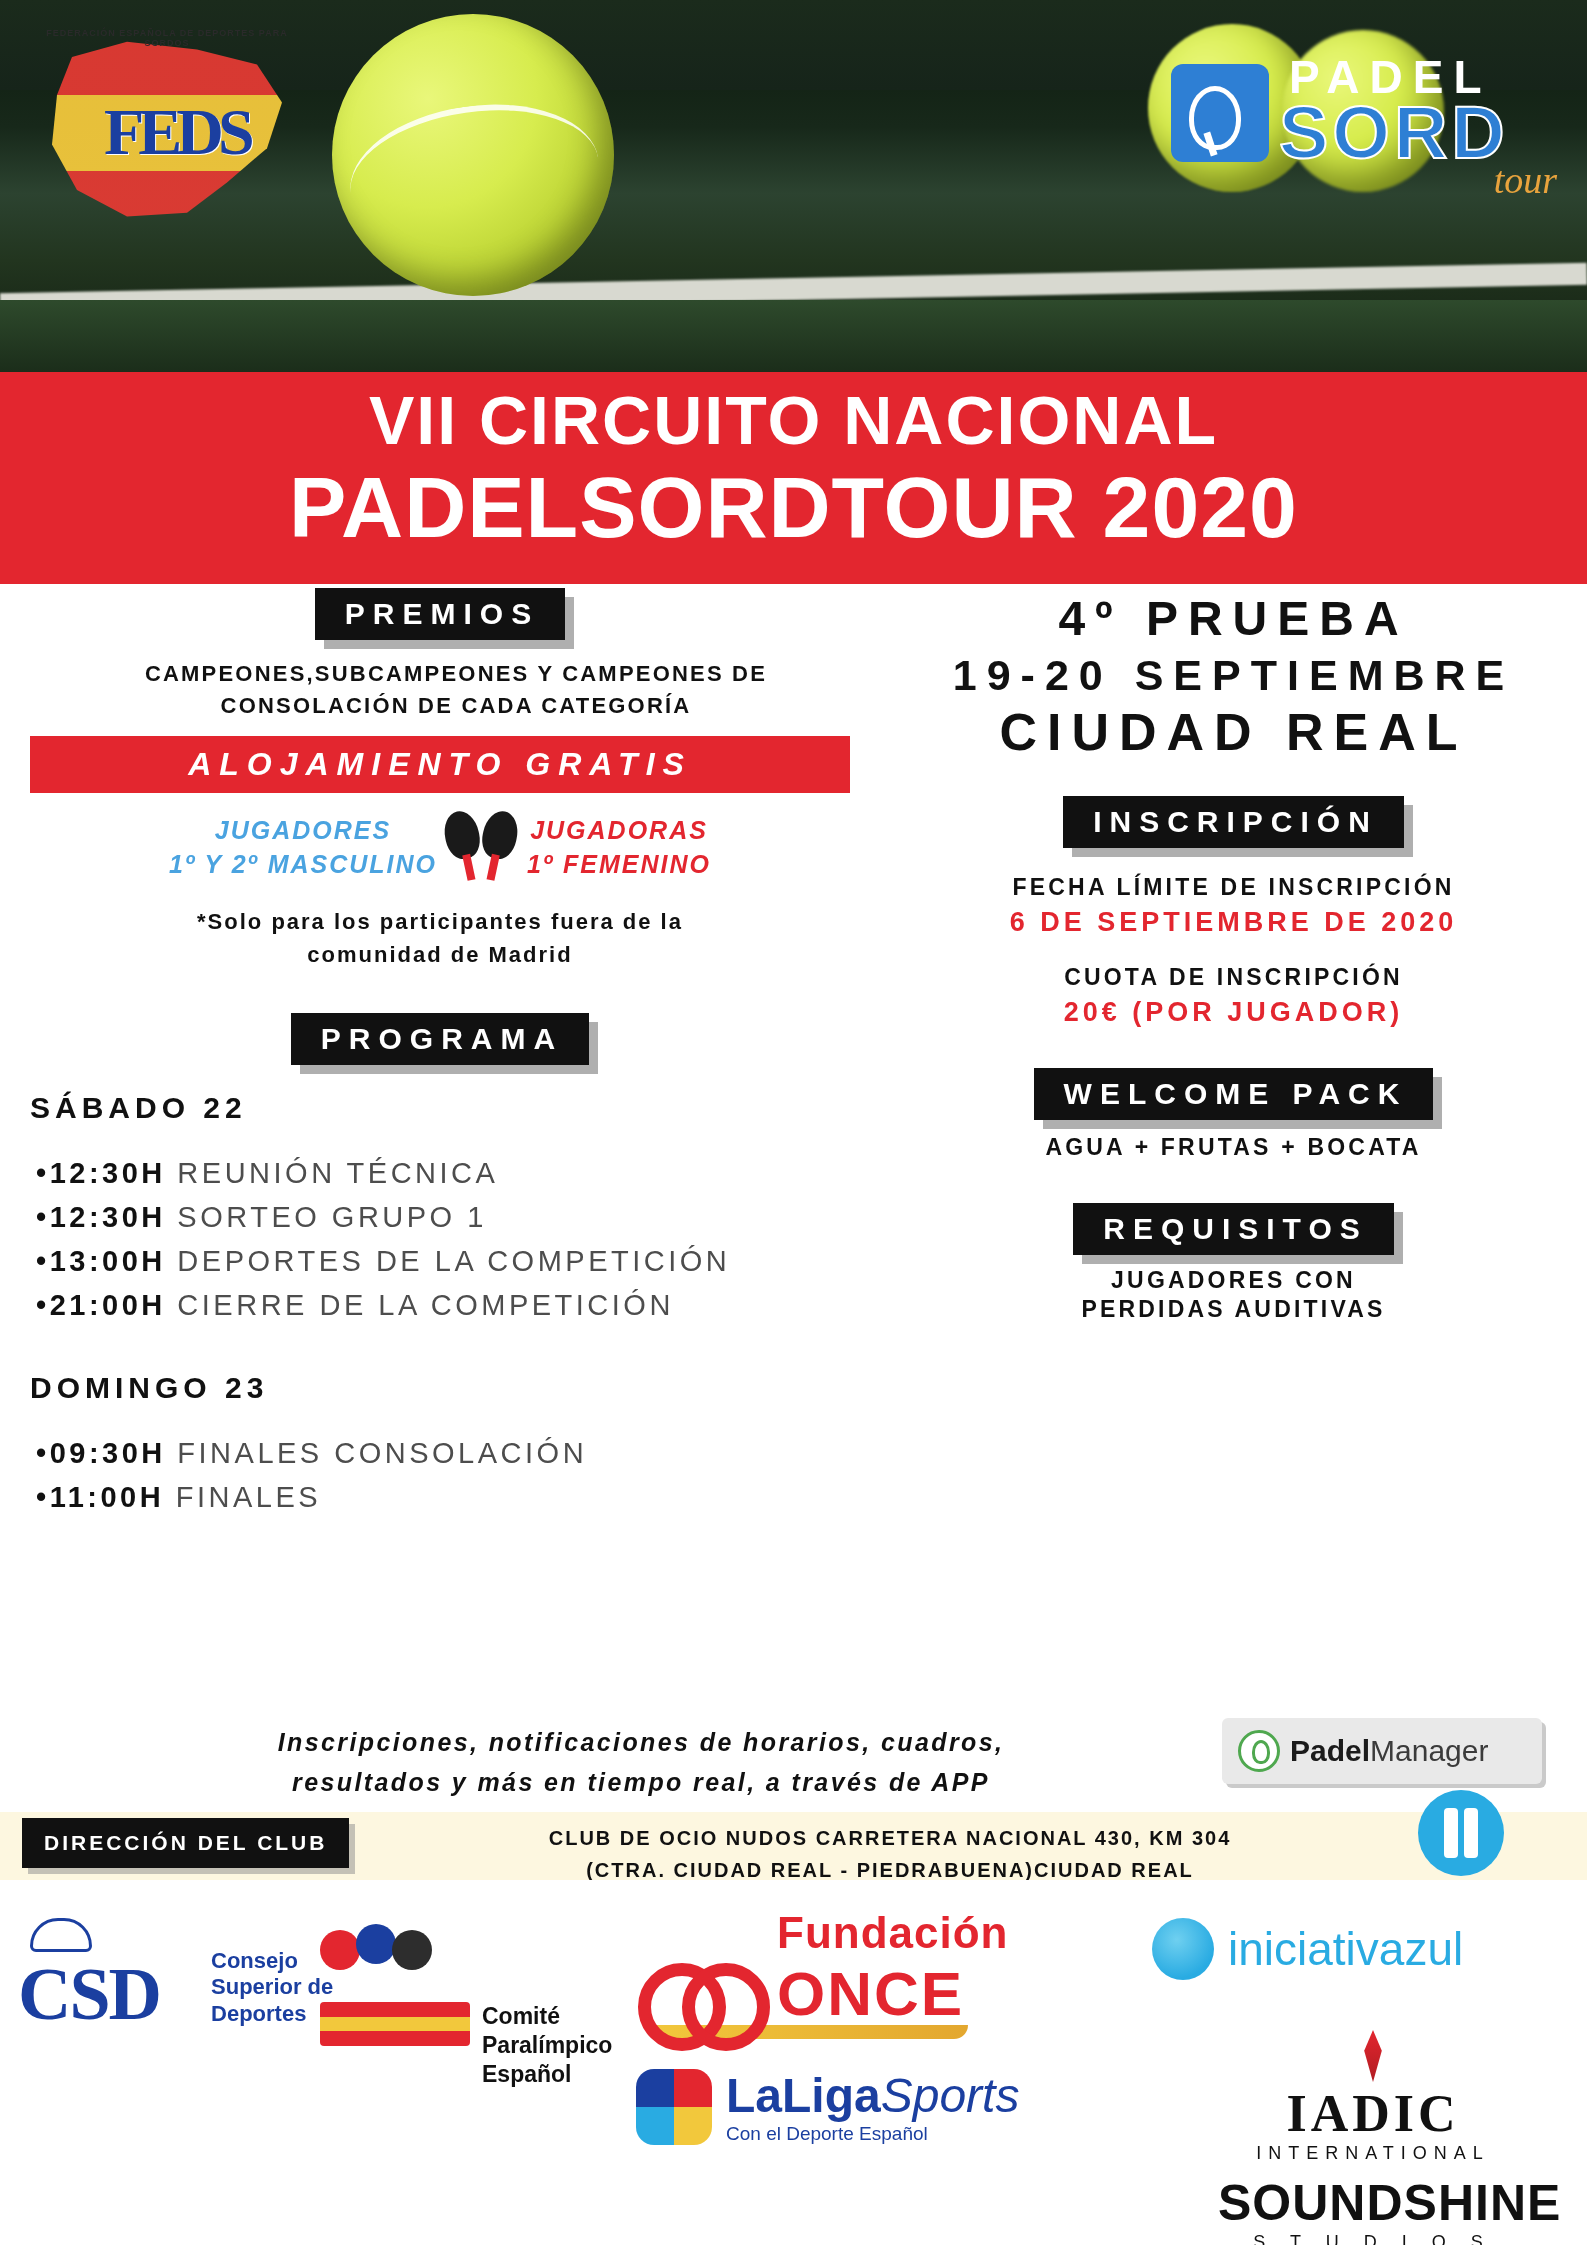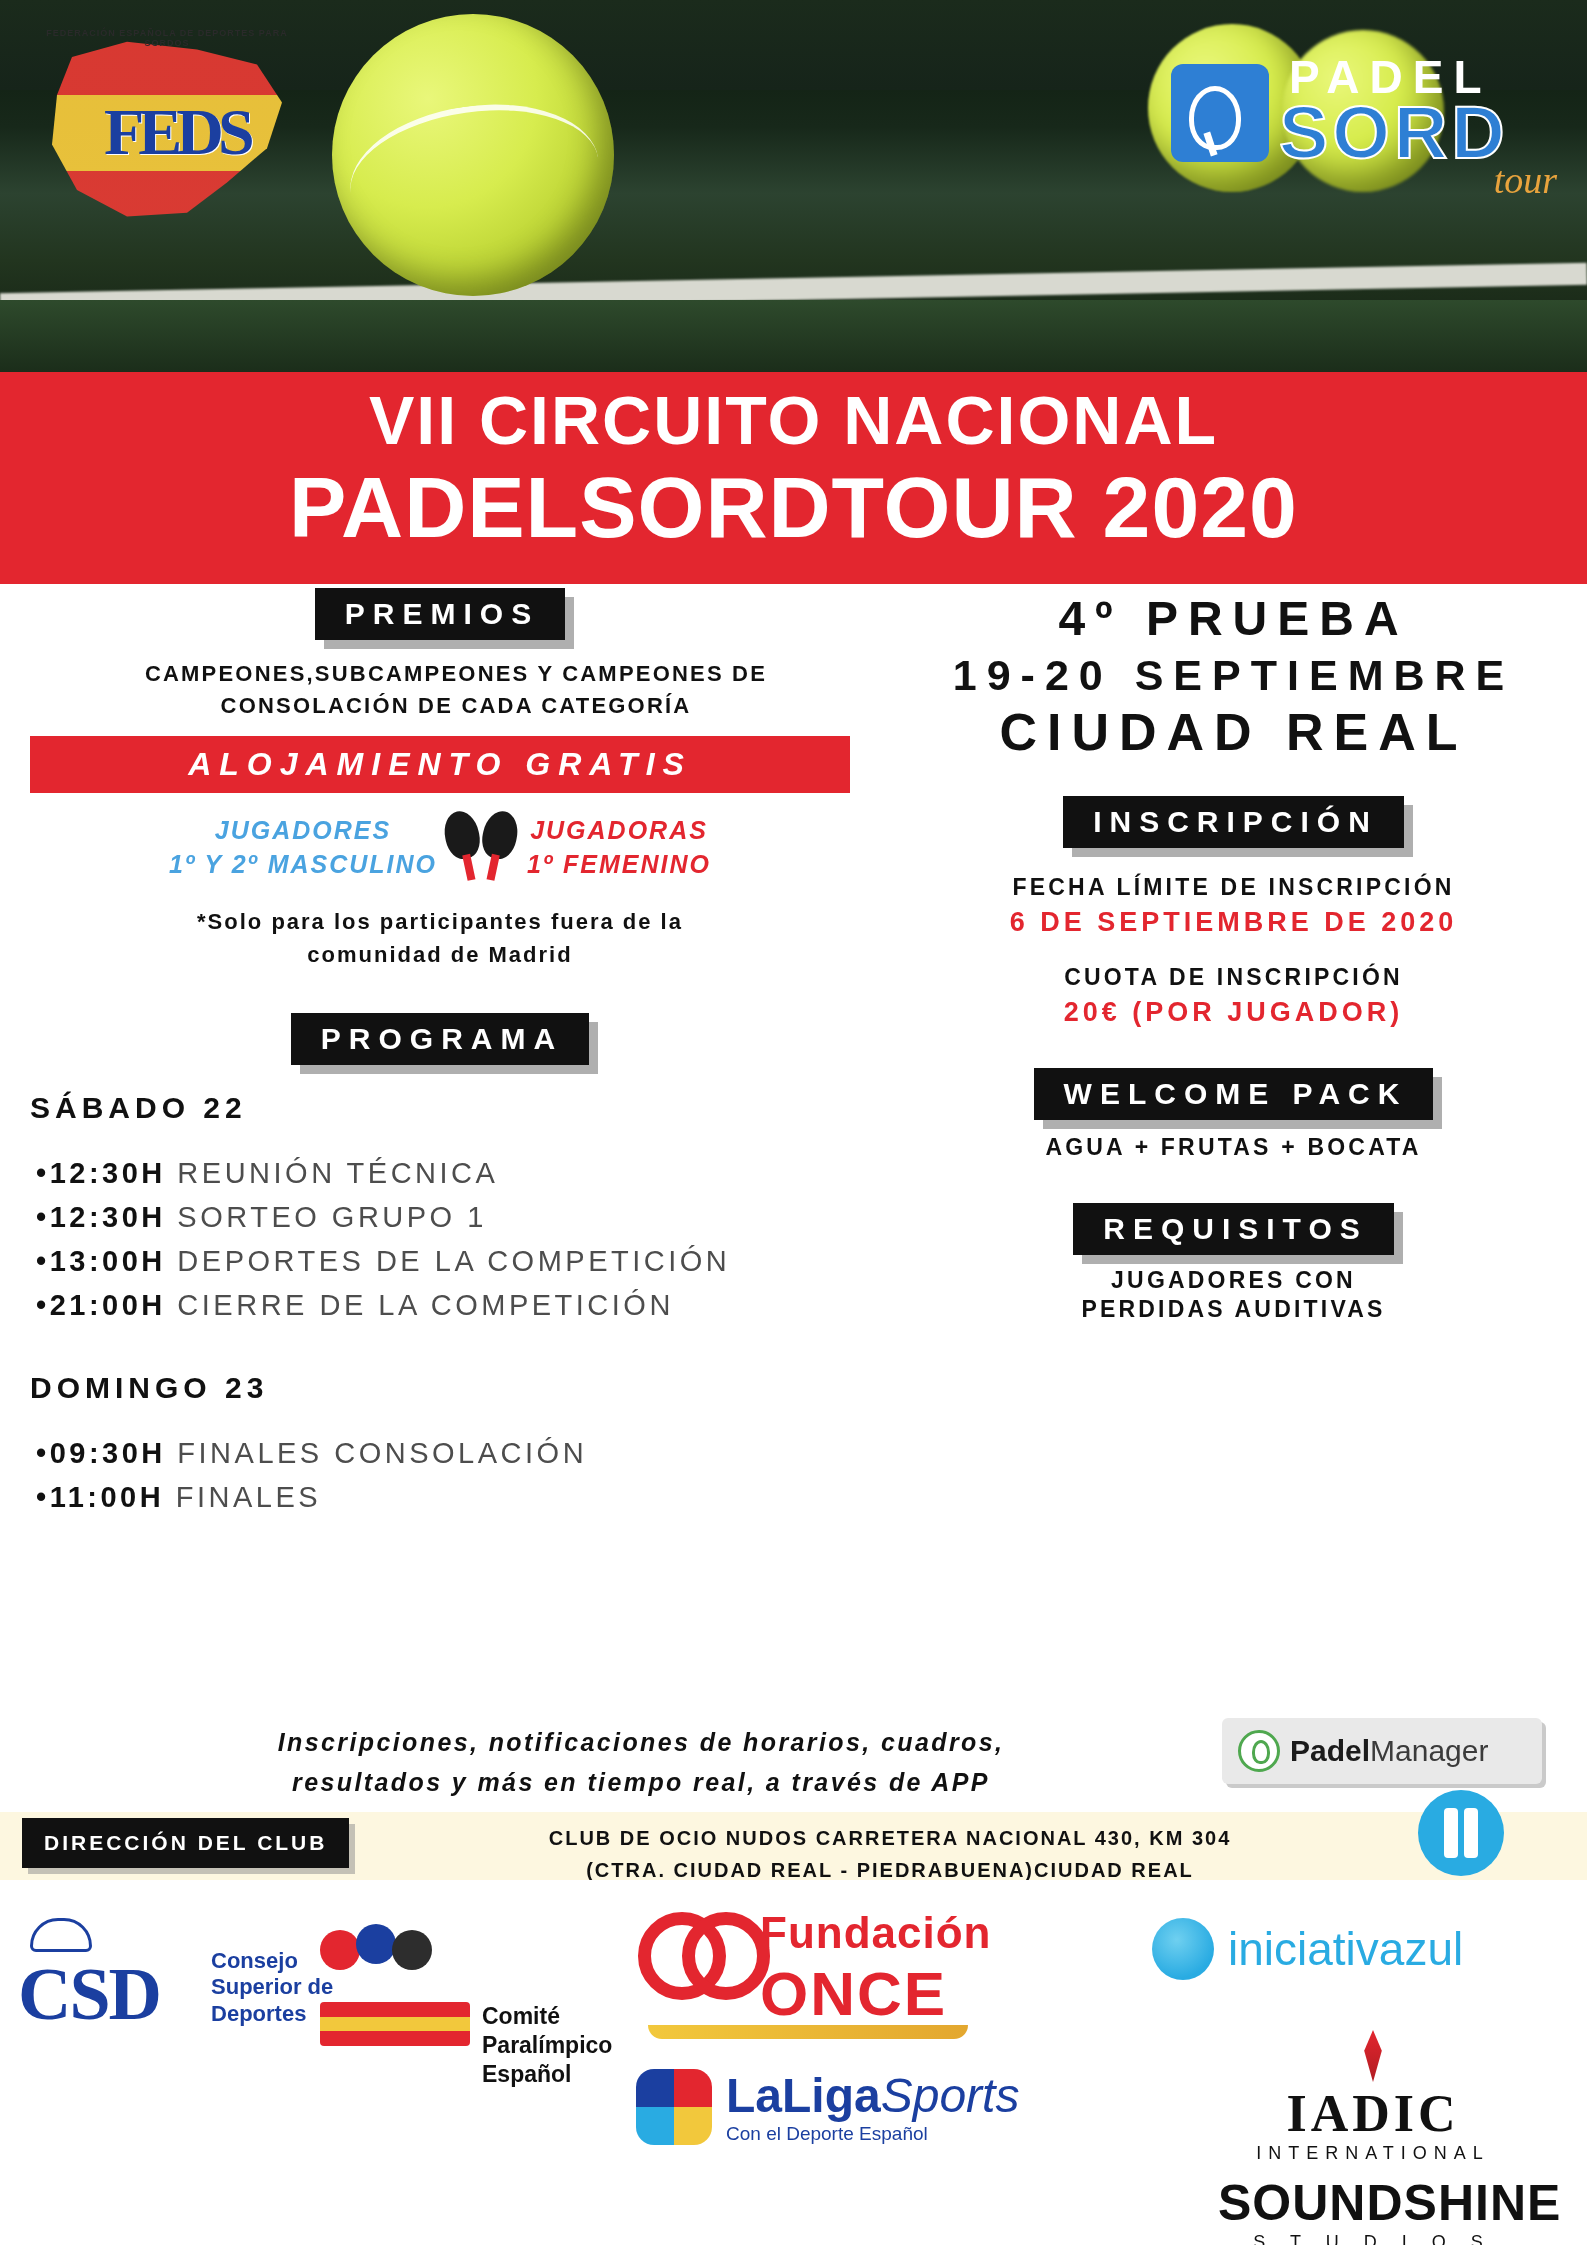--- a/index.html
+++ b/index.html
@@ -651,21 +651,21 @@
     </div>
     <div style="margin-top:18px;width:150px;height:44px;background:linear-gradient(to bottom,#e3262f 0 33%,#f2c83c 33% 66%,#e3262f 66% 100%);border-radius:4px;"></div>
     <div class="cpe-text" style="position:absolute;left:162px;top:78px;">
       <div>Comité</div>
       <div>Paralímpico</div>
       <div>Español</div>
     </div>
   </div>
 
   <div class="sp" style="left:638px; top:28px;">
-    <div style="display:flex;align-items:flex-start;gap:2px;">
+    <div style="display:flex;align-items:flex-end;gap:19px;">
       <div style="position:relative;width:120px;height:70px;">
         <span style="position:absolute;left:0;top:4px;width:62px;height:62px;border:13px solid #e3262f;border-radius:50%;display:block;"></span>
         <span style="position:absolute;left:44px;top:4px;width:62px;height:62px;border:13px solid #e3262f;border-radius:50%;display:block;"></span>
       </div>
       <div>
         <div class="once-word">Fundación</div>
         <div class="once-big">ONCE</div>
       </div>
     </div>
     <div style="width:320px;height:14px;margin-top:-4px;margin-left:10px;background:linear-gradient(to right,#f2c83c,#e3a72f);border-radius:0 0 40px 40px;"></div>

